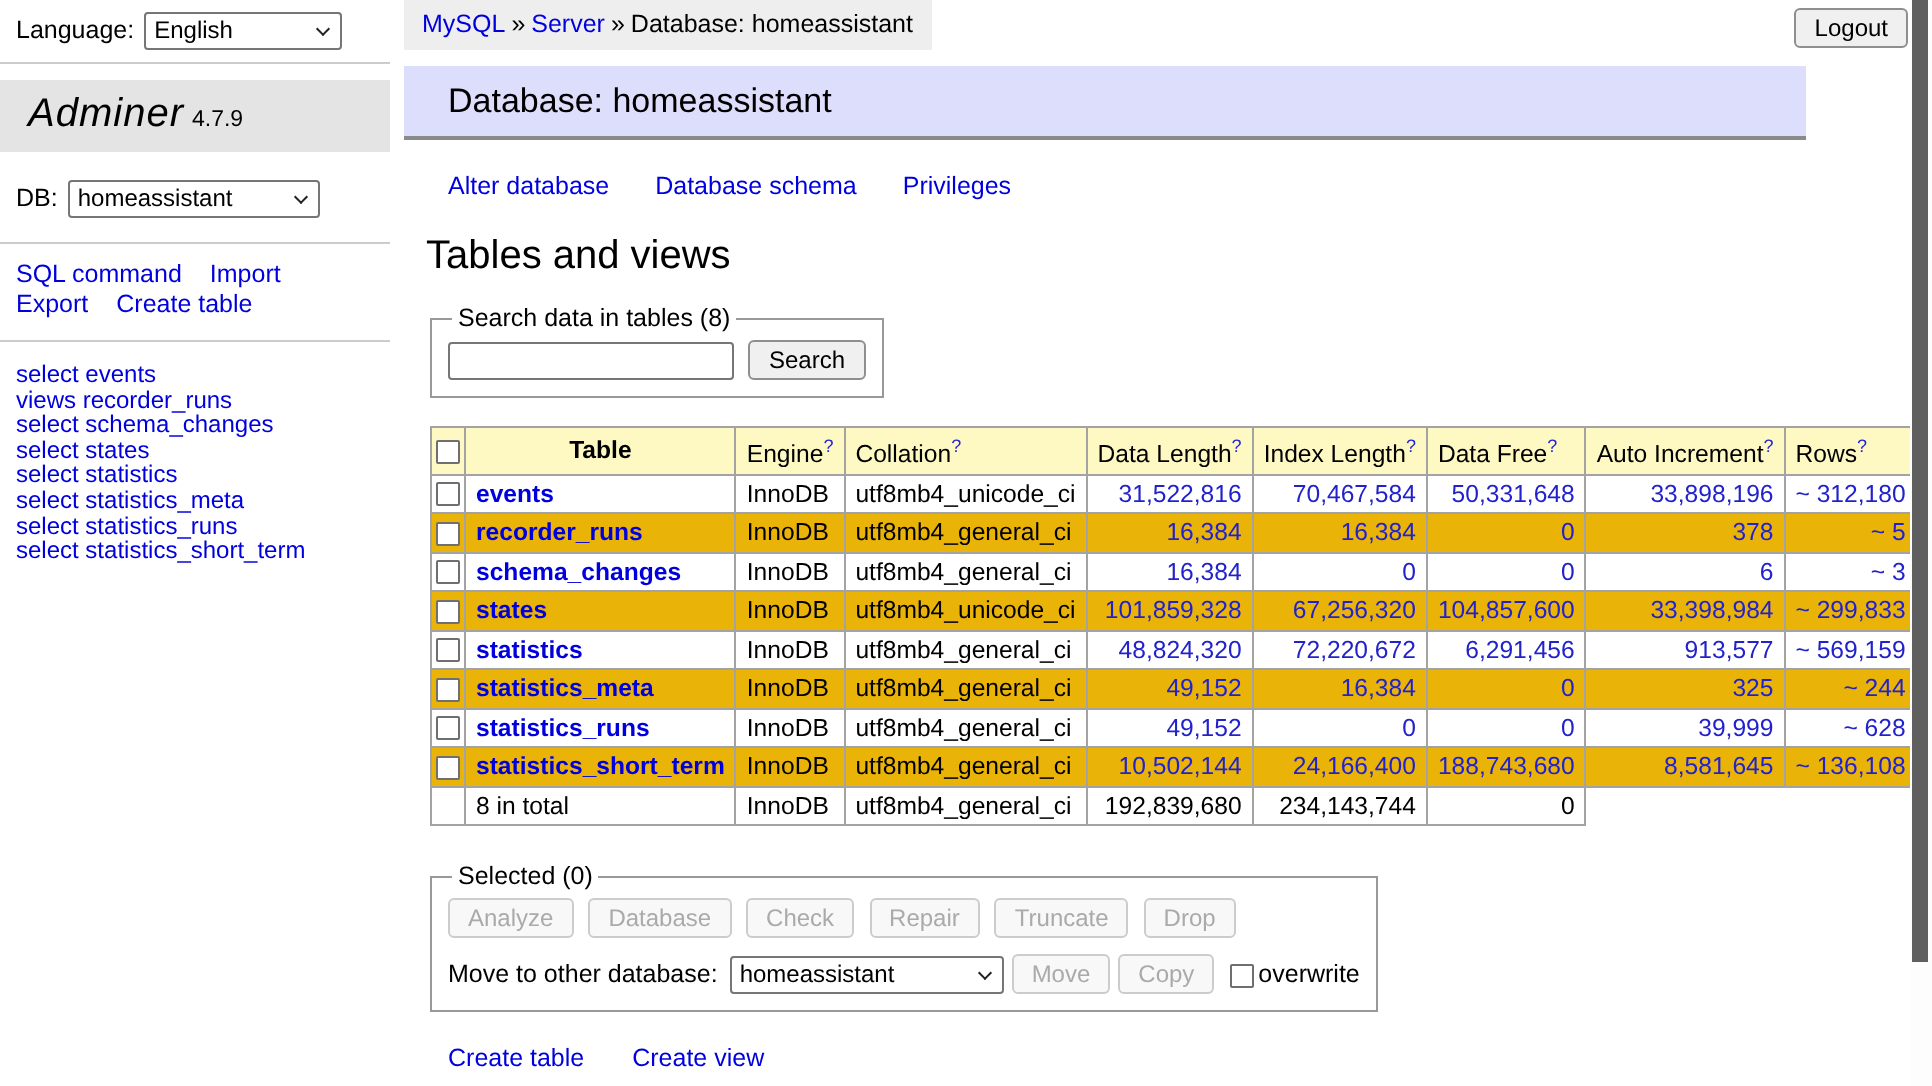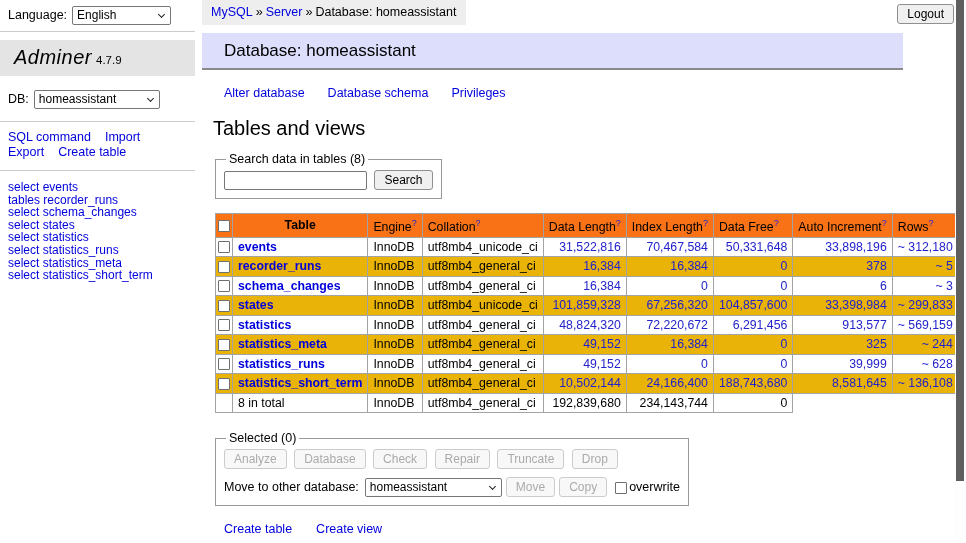--- a/index.html
+++ b/index.html
@@ -82,21 +82,21 @@
   fieldset {
     border: 1px solid #999; margin: 12px 0 0 0; padding: 4px 8px 8px 8px;
     display: inline-block;
   }
   legend { font-size: 12.5px; padding: 0 3px; margin-left: 2px; }
   #search-fieldset input[type="text"] { width: 143px; margin-right: 4px; }
 
   
   table { border-collapse: collapse; margin-top: 14px; }
   td, th { border: 1px solid #a3a3a3; padding: 2px 5px; font-size: 12.3px; line-height: 14.5px; white-space: nowrap; }
-  thead th { background: #f97316; font-weight: normal; text-align: left; }
+  thead th { background: #fef9c3; font-weight: normal; text-align: left; }
   thead th.c-name { text-align: center; font-weight: bold; }
   thead sup { color: #2222dd; font-size: 9px; }
   tbody tr.alt td { background: #eab308; }
   td.c-check, th.c-check { width: 18px; text-align: center; padding: 2px 2px; }
   td.c-num { text-align: right; }
   td.c-num a { color: #2222cc; }
   a.tname { font-weight: bold; }
   tr.total-row td { font-weight: normal; }
   tr.total-row td.c-label { font-weight: normal; }
   tr.total-row td.c-num-plain { text-align: right; }
@@ -130,26 +130,26 @@
   </div>
   <div class="db-row">
     <label>DB:</label><span class="selectwrap"><select style="width:126px;"><option>homeassistant</option></select><span class="arr"></span></span>
   </div>
   <div class="menu-links">
     <div class="row"><a href="#">SQL command</a><a href="#">Import</a></div>
     <div class="row"><a href="#">Export</a><a href="#">Create table</a></div>
   </div>
   <div class="table-links">
     <a href="#">select events</a>
-    <a href="#">tables recorder_runs</a>
+    <a href="#">views recorder_runs</a>
     <a href="#">select schema_changes</a>
     <a href="#">select states</a>
     <a href="#">select statistics</a>
+    <a href="#">select statistics_meta</a>
     <a href="#">select statistics_runs</a>
-    <a href="#">select statistics_meta</a>
     <a href="#">select statistics_short_term</a>
   </div>
 </div>
 
 <div id="breadcrumb">
   <a href="#">MySQL</a><span class="sep">»</span><a href="#">Server</a><span class="sep">»</span><span>Database: homeassistant</span>
 </div>
 <button id="logout-button">Logout</button>
 
 <div id="main">

